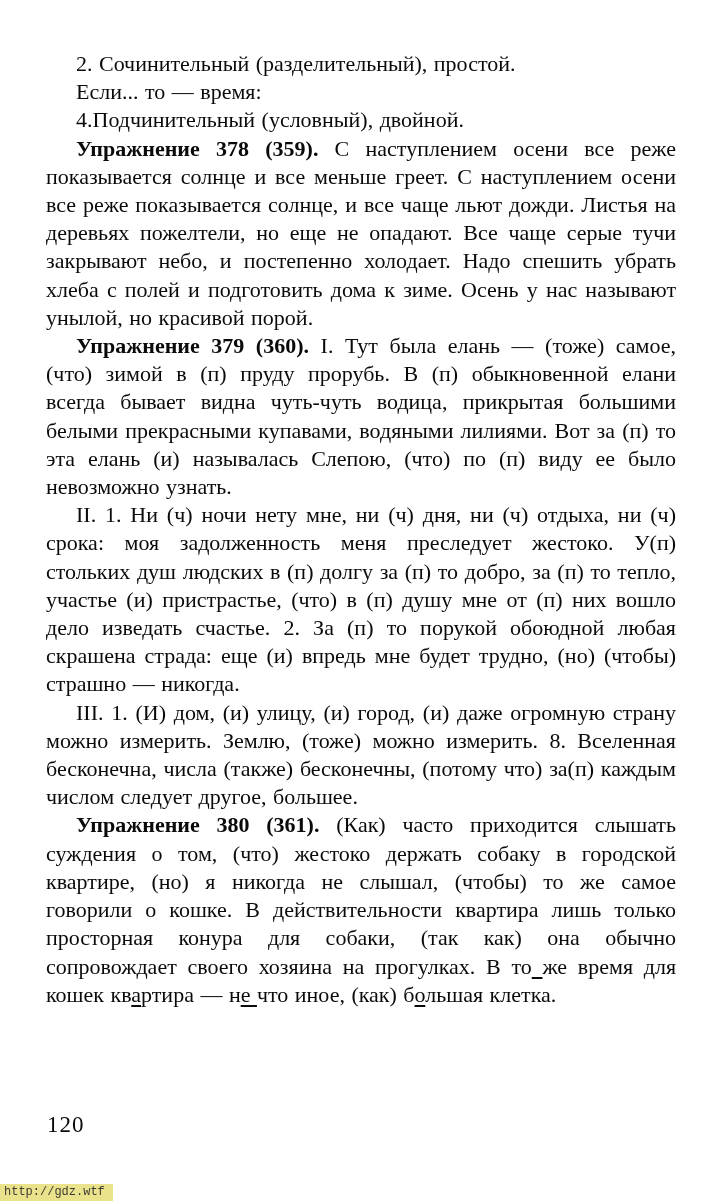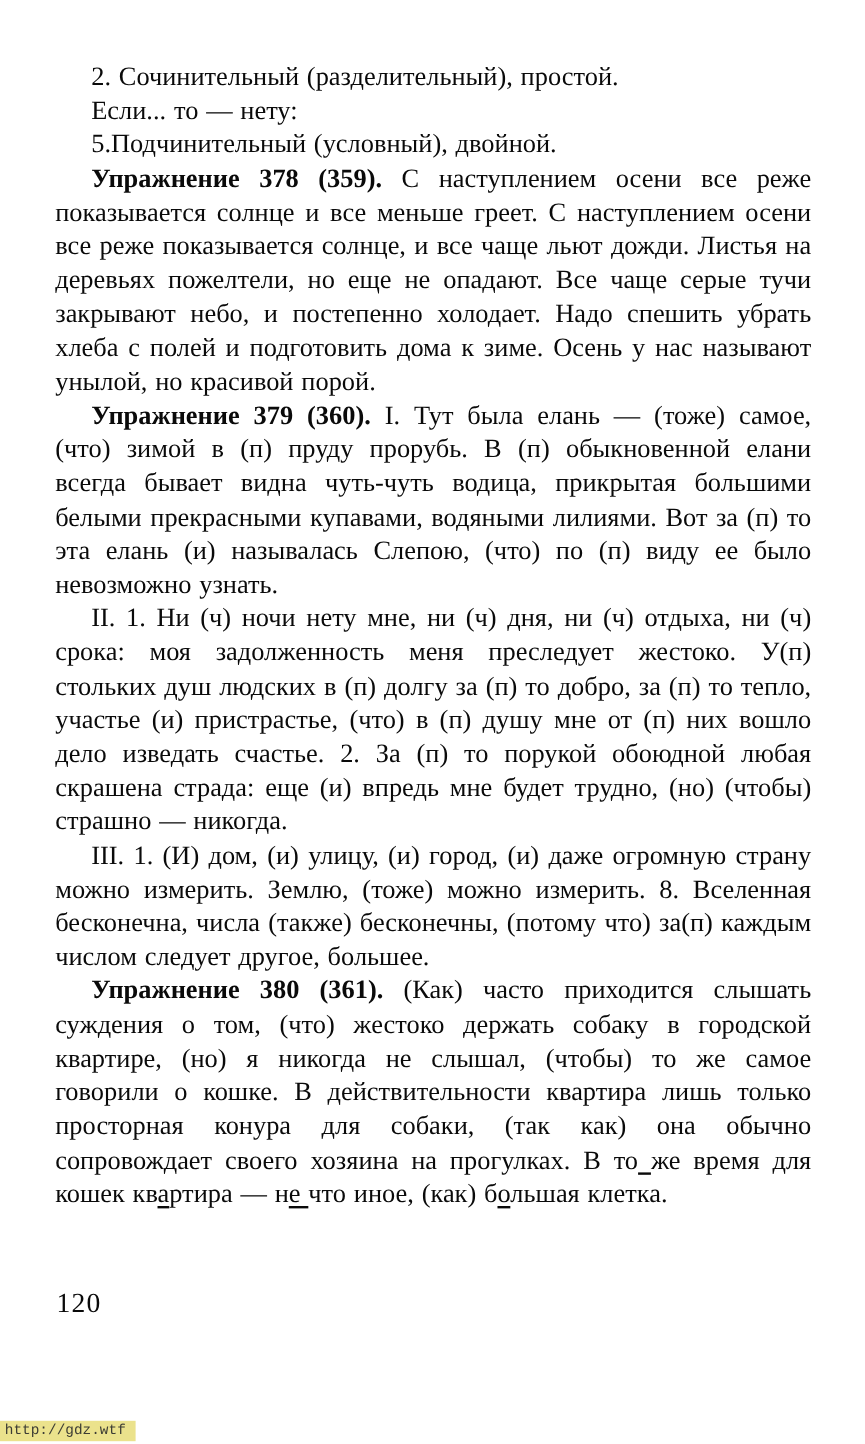--- a/index.html
+++ b/index.html
@@ -30,21 +30,21 @@
     text-align-last: left;
     text-indent: 30px;
     word-spacing: 1px;
   }
   .run-b { font-weight: bold; }
   .run-i { }
   .run-u { text-decoration: underline; text-underline-offset: 3px; }
   .page-number {
     position: absolute;
     left: 47px;
-    top: 1073px;
+    top: 1112px;
     font-size: 23px;
     letter-spacing: 1px;
     color: #0a0a0a;
   }
   .watermark {
     position: absolute;
     left: 0;
     top: 1184px;
     display: inline-block;
     padding: 1px 8px 2px 4px;
@@ -52,22 +52,22 @@
     font-size: 12px;
     line-height: 14px;
   }
 </style>
 </head>
 <body>
 
 <div class="page" style="background: rgb(255, 255, 255); color: rgb(10, 10, 10);">
   <div class="text-column">
       <p class="para"><span>2. Сочинительный (разделительный), простой.</span></p>
-      <p class="para"><span class="run-i">Если... то</span><span> — нету:</span></p>
-      <p class="para"><span>5.Подчинительный (условный), двойной.</span></p>
+      <p class="para"><span class="run-i">Если... то</span><span> — время:</span></p>
+      <p class="para"><span>4.Подчинительный (условный), двойной.</span></p>
       <p class="para"><span class="run-b">Упражнение 378 (359).</span><span> С наступлением осени все реже показывается солнце и все меньше греет. С наступлением осени все реже показывается солнце, и все чаще льют дожди. Листья на деревьях пожелтели, но еще не опадают. Все чаще серые тучи закрывают небо, и постепенно холодает. Надо спешить убрать хлеба с полей и подготовить дома к зиме. Осень у нас называют унылой, но красивой порой.</span></p>
       <p class="para"><span class="run-b">Упражнение 379 (360).</span><span> I. Тут была елань — (тоже) самое, (что) зимой в </span><span class="run-i">(п)</span><span> пруду прорубь. В </span><span class="run-i">(п)</span><span> обыкновенной елани всегда бывает видна чуть-чуть водица, прикрытая большими белыми прекрасными купавами, водяными лилиями. Вот за </span><span class="run-i">(п)</span><span> то эта елань (и) называлась Слепою, (что) по </span><span class="run-i">(п)</span><span> виду ее было невозможно узнать.</span></p>
       <p class="para"><span>II. 1. Ни </span><span class="run-i">(ч)</span><span> ночи нету мне, ни </span><span class="run-i">(ч)</span><span> дня, ни </span><span class="run-i">(ч)</span><span> отдыха, ни </span><span class="run-i">(ч)</span><span> срока: моя задолженность меня преследует жестоко. У</span><span class="run-i">(п)</span><span> стольких душ людских в </span><span class="run-i">(п)</span><span> долгу за </span><span class="run-i">(п)</span><span> то добро, за </span><span class="run-i">(п)</span><span> то тепло, участье (и) пристрастье, (что) в </span><span class="run-i">(п)</span><span> душу мне от </span><span class="run-i">(п)</span><span> них вошло дело изведать счастье. 2. За </span><span class="run-i">(п)</span><span> то порукой обоюдной любая скрашена страда: еще (и) впредь мне будет трудно, (но) (чтобы) страшно — никогда.</span></p>
       <p class="para"><span>III. 1. (И) дом, (и) улицу, (и) город, (и) даже огромную страну можно измерить. Землю, (тоже) можно измерить. 8. Вселенная бесконечна, числа (также) бесконечны, (потому что) за</span><span class="run-i">(п)</span><span> каждым числом следует другое, большее.</span></p>
       <p class="para"><span class="run-b">Упражнение 380 (361).</span><span> (Как) часто приходится слышать суждения о том, (что) жестоко держать собаку в городской квартире, (но) я никогда не слышал, (чтобы) то же самое говорили о кошке. В действительности квартира лишь только просторная конура для собаки, (так как) она обычно сопровождает своего хозяина на прогулках. В то</span><span class="run-u">&nbsp;</span><span>же время для кошек кв</span><span class="run-u">а</span><span>ртира — н</span><span class="run-u">е&nbsp;</span><span>что иное, (как) б</span><span class="run-u">о</span><span>льшая клетка.</span></p>
     </div>
   <div class="page-number">120</div>
   <div class="watermark" style="background: rgb(235, 226, 140); color: rgb(60, 60, 52);">http://gdz.wtf</div>
 </div>
 

